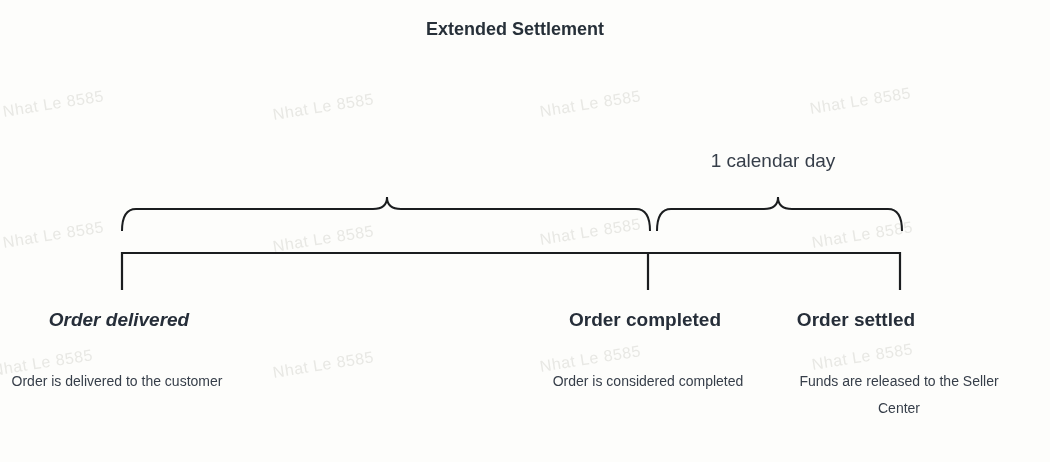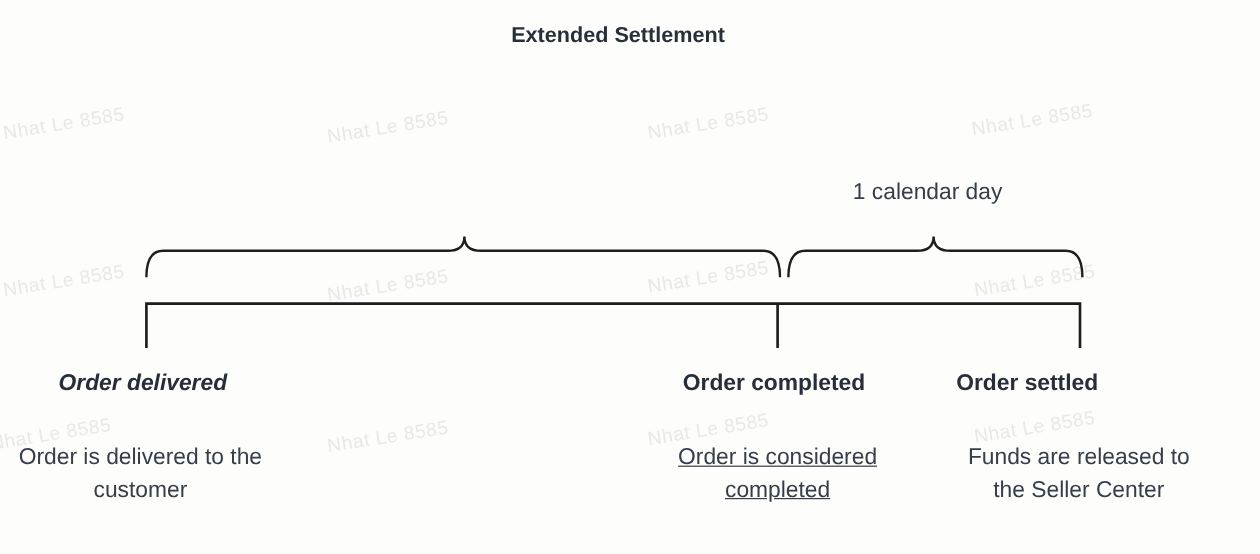--- a/index.html
+++ b/index.html
@@ -79,27 +79,27 @@
     white-space:nowrap;
     z-index:3;
   }
   .milestone-name.m0{left:119px;font-style:italic;}
   .milestone-name.m1{left:645px;}
   .milestone-name.m2{left:856px;}
   .milestone-desc{
     position:absolute;
     top:368px;
     transform:translateX(-50%);
-    font-size:19px;
+    font-size:14px;
     line-height:27px;
     text-align:center;
     z-index:3;
   }
   .milestone-desc.m0{left:117px;width:212px;}
-  .milestone-desc.m1{left:648px;width:205px;text-decoration:underline;}
+  .milestone-desc.m1{left:648px;width:205px;}
   .milestone-desc.m2{left:899px;width:215px;}
 </style>
 </head>
 <body>
 
 <div class="canvas">
 
   <span class="wm" style="left:3px;top:103px">Nhat Le 8585</span>
   <span class="wm" style="left:273px;top:106px">Nhat Le 8585</span>
   <span class="wm" style="left:540px;top:103px">Nhat Le 8585</span>

